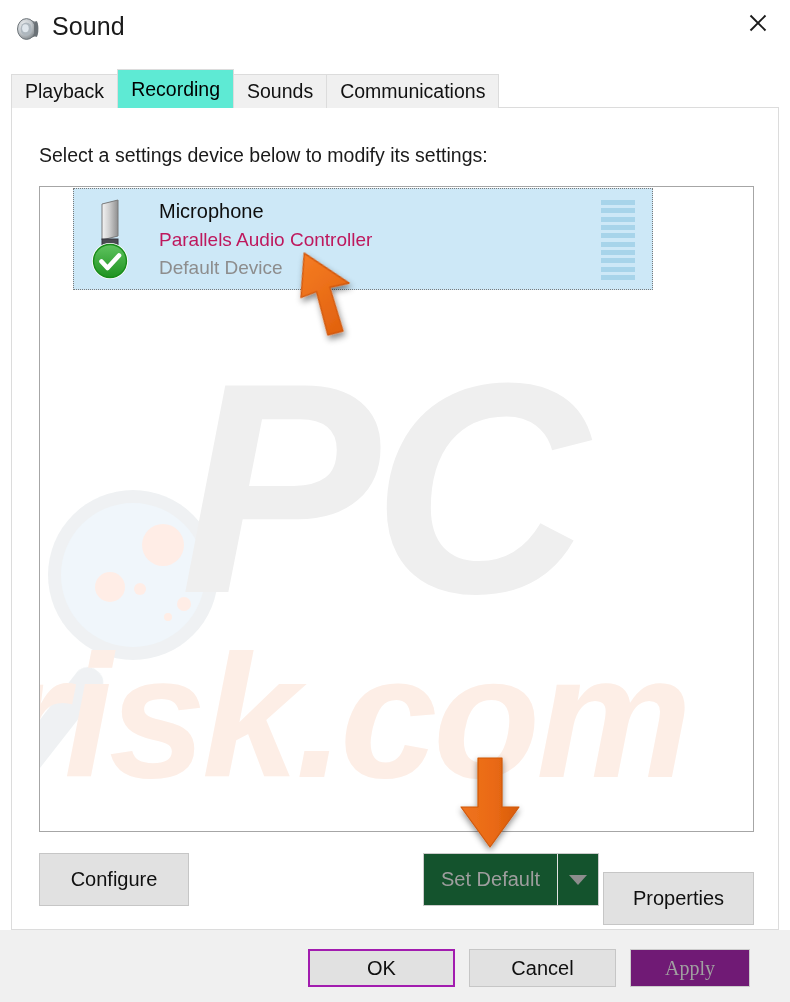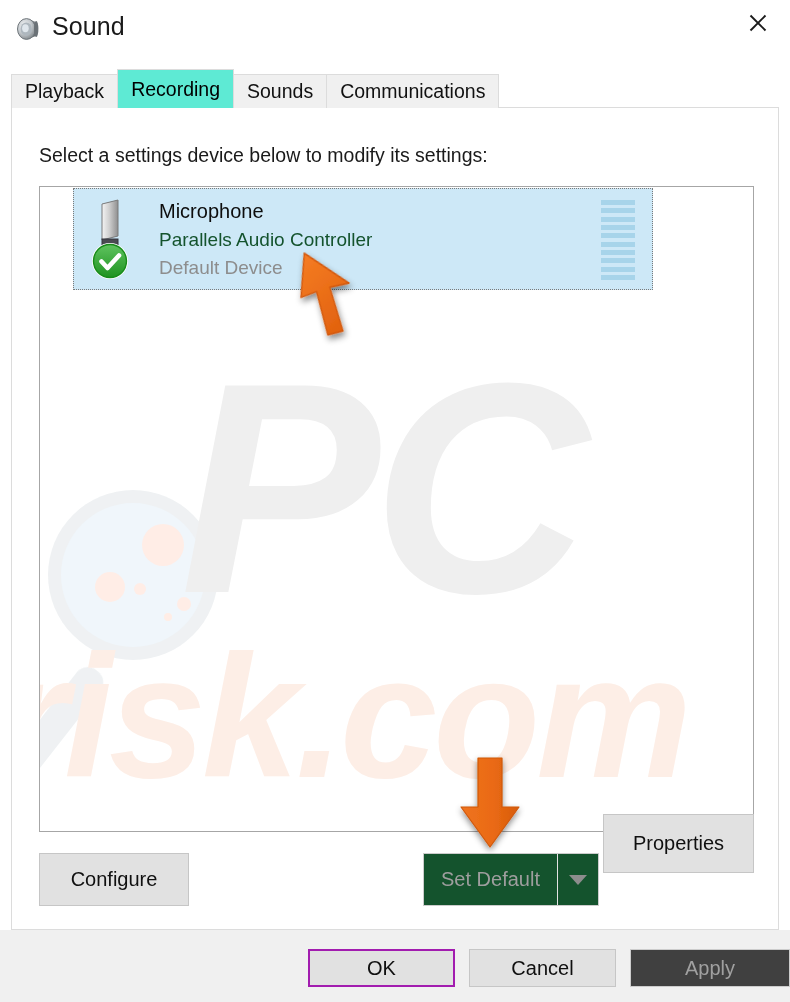--- a/index.html
+++ b/index.html
@@ -128,21 +128,21 @@
     position: absolute;
     left: 86px; top: 12px;
     font-size: 20px;
     color: #0d0d0d;
     white-space: nowrap;
   }
   #device-desc {
     position: absolute;
     left: 86px; top: 41px;
     font-size: 19px;
-    color: #14532d;
+    color: #be185d;
     white-space: nowrap;
   }
   #device-status {
     position: absolute;
     left: 86px; top: 69px;
     font-size: 19px;
     color: #8d8d8d;
     white-space: nowrap;
   }
   #level-meter {
@@ -196,21 +196,21 @@
     flex: 1 1 auto;
     display: flex; align-items: center; justify-content: center;
     font-size: 20px;
     color: #9e9e9e;
     border-right: 1px solid #e2e2e2;
   }
   #setdefault-arrow {
     width: 40px;
     display: flex; align-items: center; justify-content: center;
   }
-  #properties-button { left: 591px; top: 706px; width: 151px; height: 59px; }
+  #properties-button { left: 591px; top: 764px; width: 151px; height: 53px; }
 
   
   #footer {
     position: absolute;
     left: 0; top: 930px;
     width: 790px; height: 72px;
     background: #f0f0f0;
   }
   .fbtn {
     position: absolute;
@@ -218,21 +218,21 @@
     height: 38px;
     background: #e1e1e1;
     border: 1px solid #c6c6c6;
     font-size: 20px;
     color: #101010;
     display: flex; align-items: center; justify-content: center;
     cursor: default;
   }
   #ok-button { left: 308px; width: 147px; border: 2px solid #a21caf; background:#e1e1e1; }
   #cancel-button { left: 469px; width: 147px; }
-  #apply-button { left: 630px; width: 160px; background: #404040; border-color: #cccccc; color: #a0a0a0; }
+  #apply-button { left: 630px; width: 120px; background: #701a75; border-color: #cccccc; color: #a0a0a0; font-family: Liberation Serif, serif; }
 
   
   #cursor-arrow {
     position: absolute;
     left: 288px; top: 250px;
     width: 96px; height: 100px;
     pointer-events: none;
     z-index: 20;
   }
   #down-arrow {

